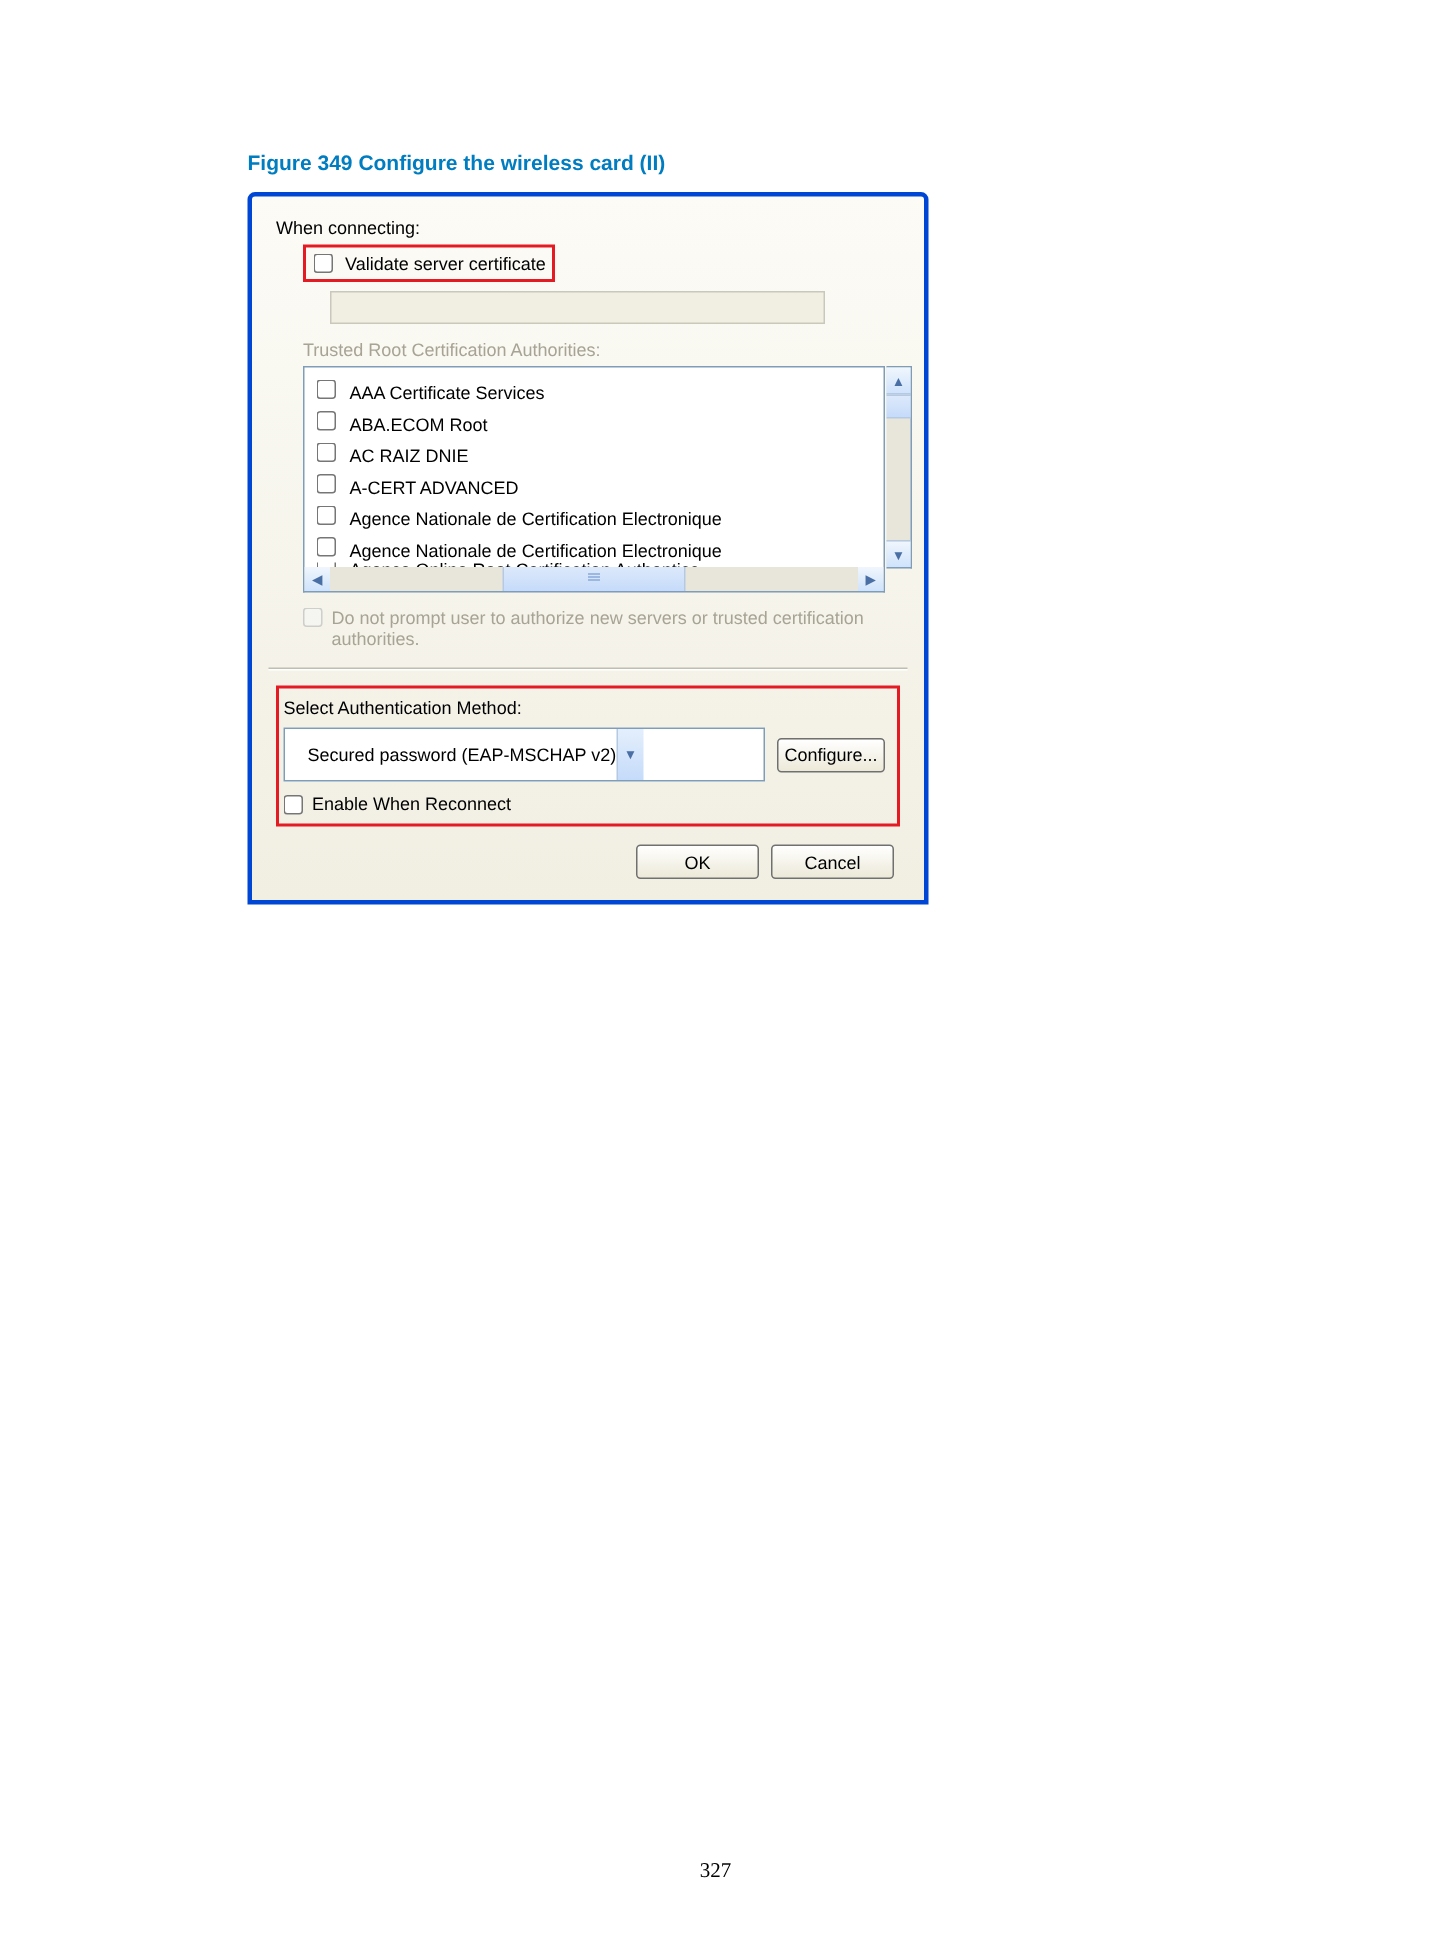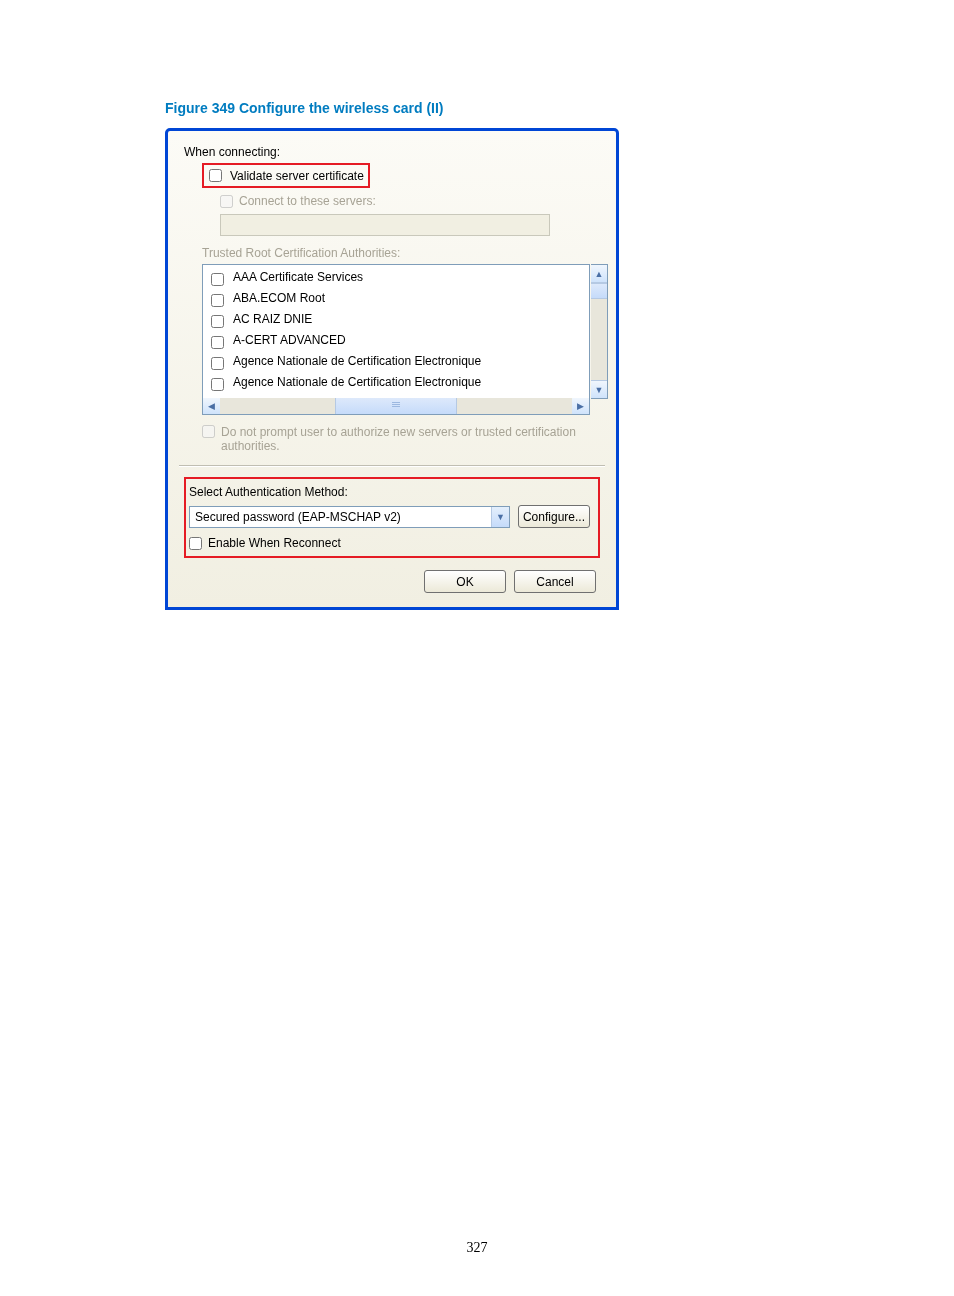--- a/index.html
+++ b/index.html
@@ -121,21 +121,21 @@
     width: 388px;
     height: 135px;
     border: 1px solid #7f9db9;
     background: #ffffff;
     overflow: hidden;
     box-sizing: border-box;
     padding: 4px 4px 0 4px;
   }
   .listbox-item {
     display: flex;
-    align-items: flex-start;
+    align-items: flex-end;
     gap: 6px;
     padding: 1px 0;
     white-space: nowrap;
     font-size: 12px;
     color: #000000;
   }
   .listbox-item.cut {
     overflow: hidden;
     height: 11px;
     color: #000000;
@@ -224,27 +224,26 @@
     margin: 12px -5px 10px -5px;
   }
   .select-row {
     display: flex;
     align-items: center;
     gap: 8px;
     margin: 6px 0 8px 0;
   }
   .dropdown {
     flex: 1;
-    height: 22px;
+    height: 36px;
     border: 1px solid #7f9db9;
     background: #ffffff;
     display: flex;
     align-items: center;
-    justify-content: space-between;
-    padding-left: 5px;
+    padding-left: 15px;
     box-sizing: border-box;
   }
   .dd-arrow {
     width: 17px;
     height: 100%;
     background: linear-gradient(#e4effc,#c5dbfa);
     border-left: 1px solid #b5c9e3;
     display:flex;align-items:center;justify-content:center;
     color:#4a6fa5;font-size:9px;
   }
@@ -291,24 +290,20 @@
 
       <div class="indent">
         <div style="margin-bottom:6px;">
           <span class="highlight-red">
             <input type="checkbox" style="">
             <span class="checkbox-label">Validate server certificate</span>
           </span>
         </div>
 
         <div class="indent">
-          <div class="checkbox-row">
-            <input type="checkbox" disabled="" style="">
-            <span class="disabled-label">Connect to these servers:</span>
-          </div>
           <div class="text-input disabled-input"></div>
         </div>
 
         <div class="disabled-label" style="margin-bottom:4px;">Trusted Root Certification Authorities:</div>
 
         <div class="listbox-wrapper">
           <div class="listbox">
             <div class="listbox-item">
               <input type="checkbox" style="">
               <span>AAA Certificate Services</span>

